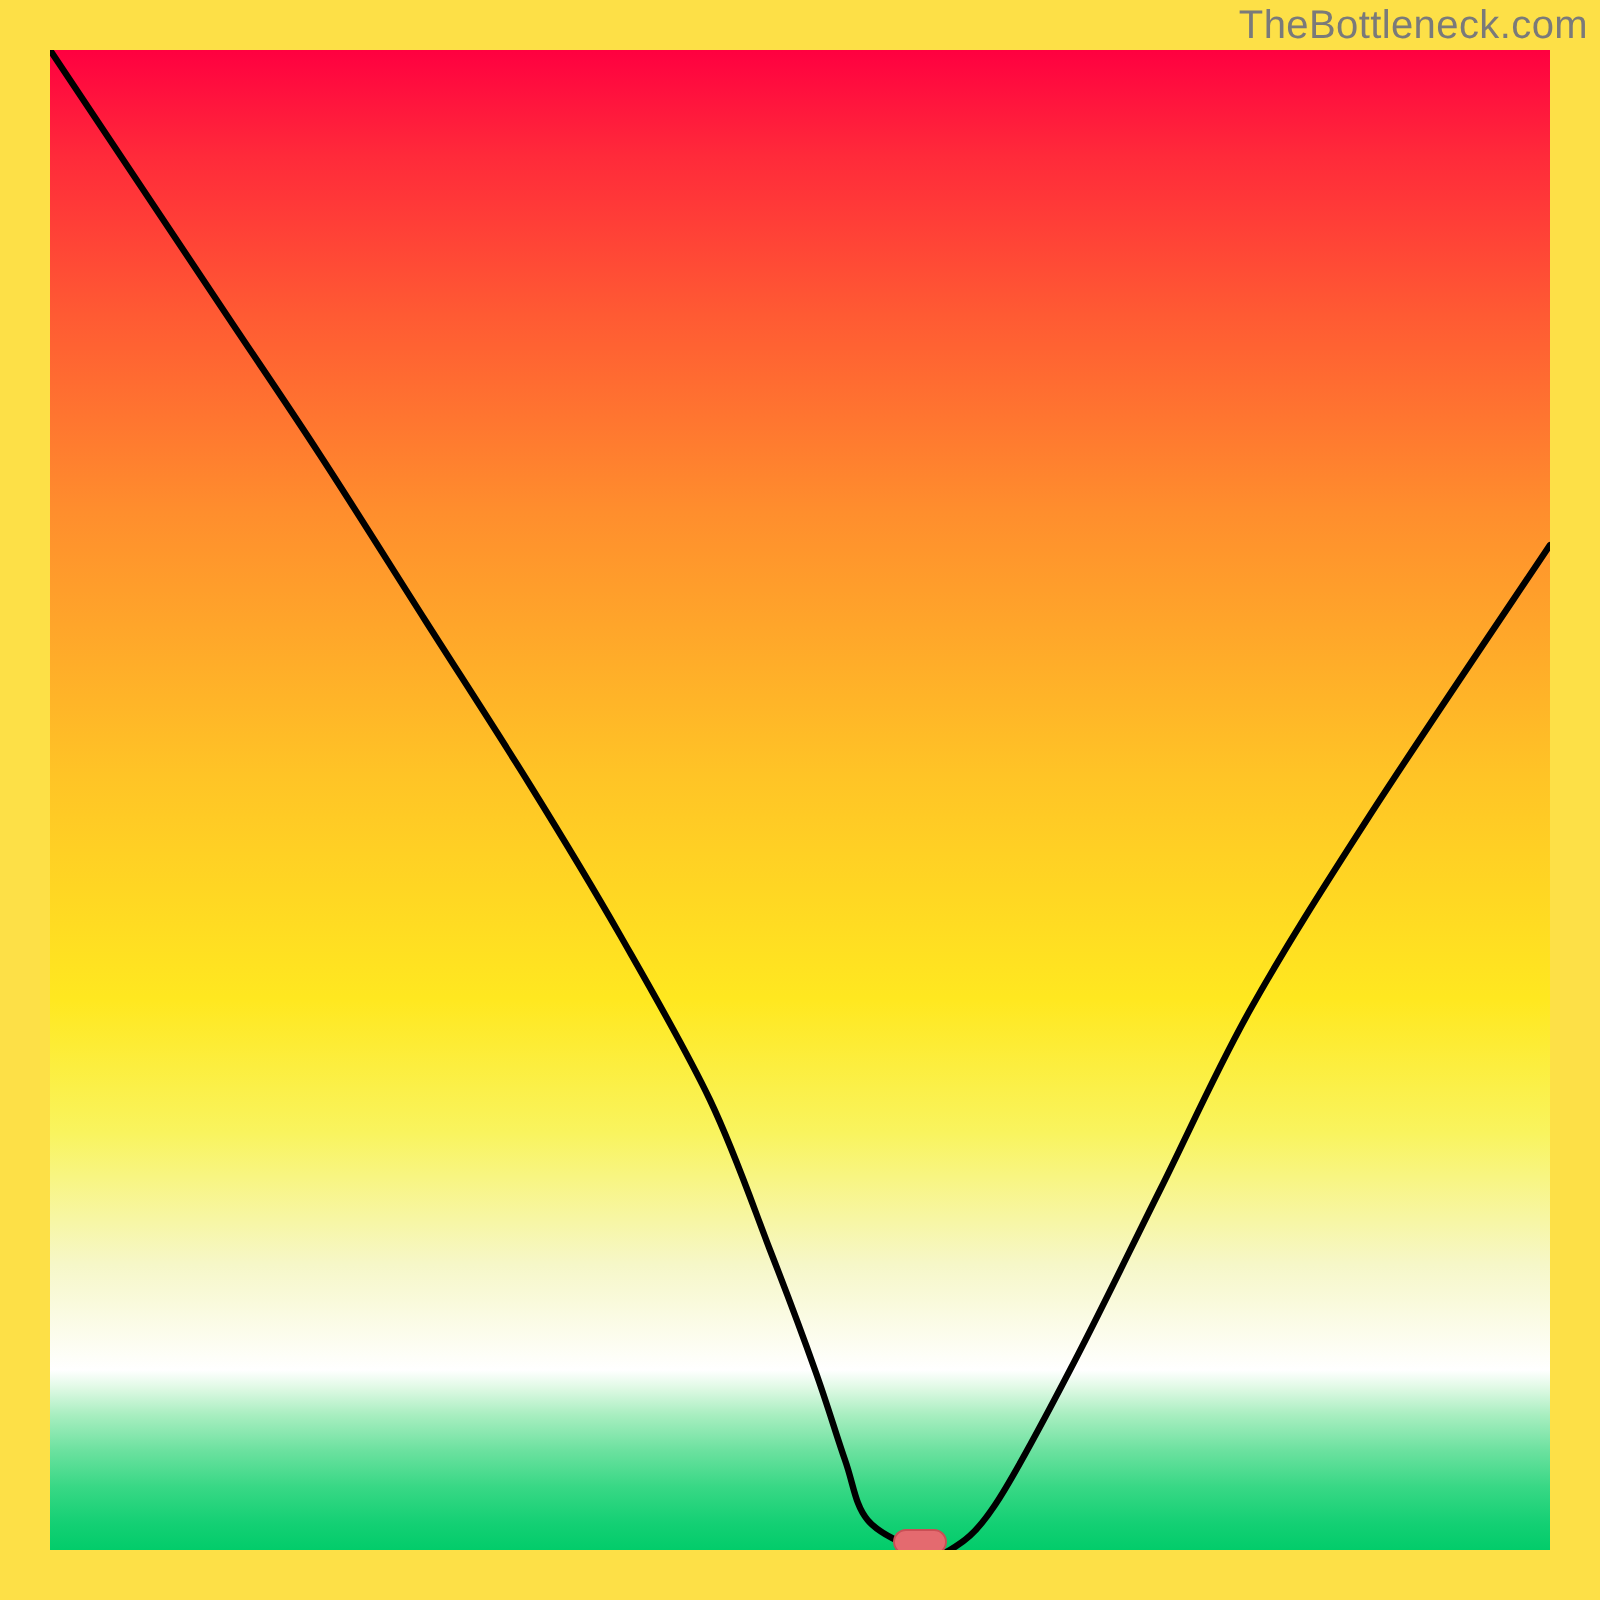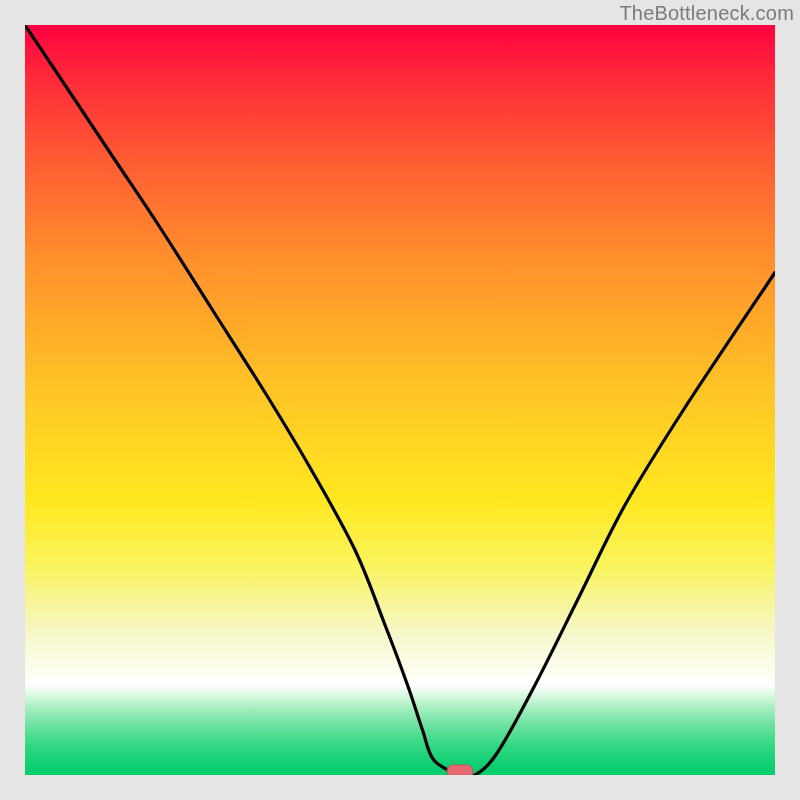--- a/index.html
+++ b/index.html
@@ -9,21 +9,21 @@
     height: 800px;
     background: #000;
     overflow: hidden;
   }
   .frame {
     position: absolute;
     left: 0;
     top: 0;
     width: 800px;
     height: 800px;
-    background: #e5e5e5;
+    background: #fde047;
     text-align: right;
   }
   .plot-area {
     position: absolute;
     left: 25px;
     top: 25px;
     width: 750px;
     height: 750px;
     overflow: hidden;
   }

